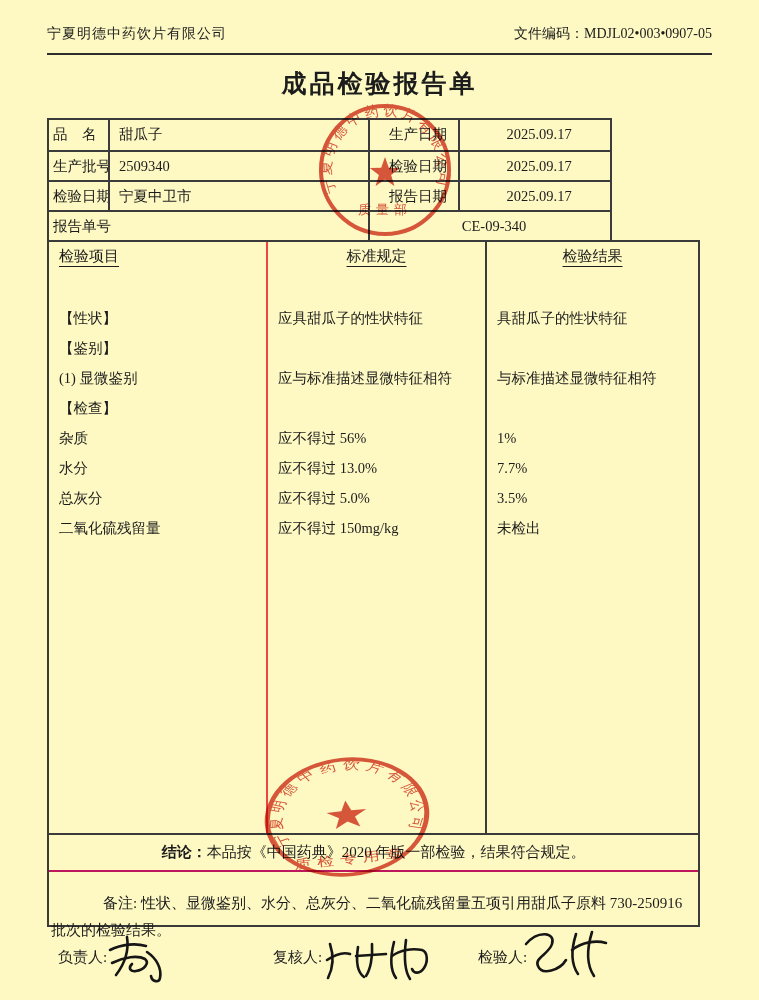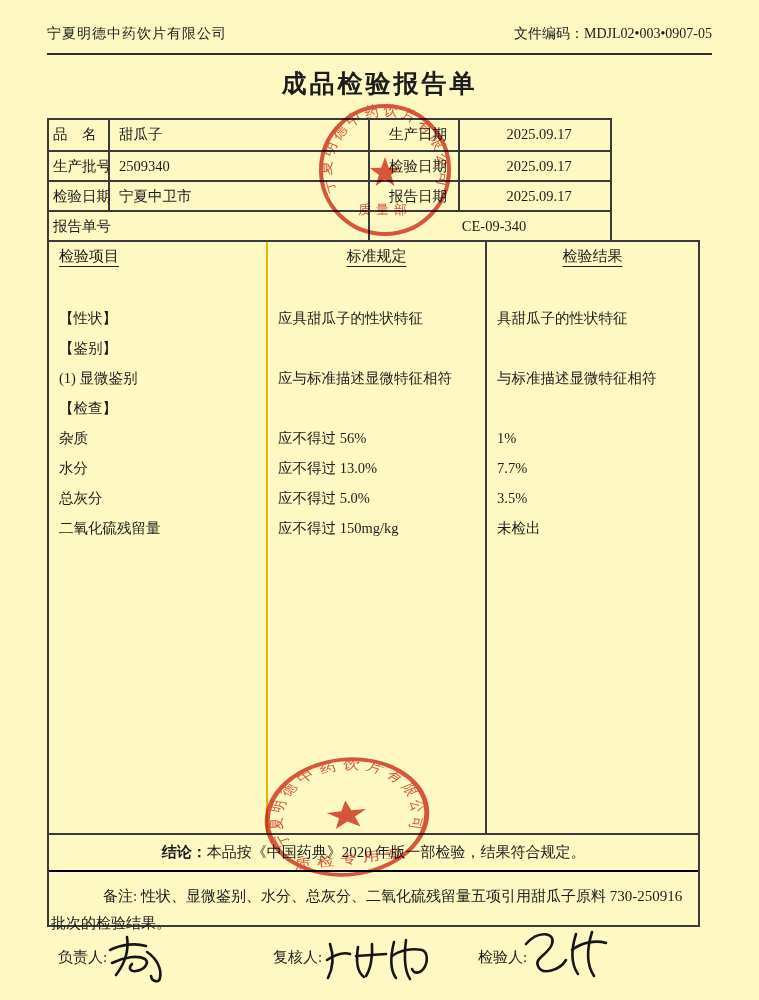--- a/index.html
+++ b/index.html
@@ -30,36 +30,36 @@
   .info .pl3{padding-left:8px;text-align:center;}
   .span2{grid-column:span 2;}
   
   .main{
     left:47px;top:240px;width:653px;border:2px solid #3b3b3b;
     box-sizing:border-box;font-size:14.5px;
   }
   .cols{display:flex;height:591px;}
   .col{box-sizing:border-box;}
   .col1{width:217px;}
-  .col2{width:219px;border-left:2px solid #eab308;}
+  .col2{width:219px;border-left:2px solid #ef4444;}
   .col3{flex:1;border-left:2px solid #3b3b3b;}
   .col-header{height:30px;padding-top:5px;box-sizing:content-box;font-size:15px;}
   .col-header .u{text-decoration:underline;text-underline-offset:5px;text-decoration-thickness:1px;}
   .col1 .col-header{padding-left:10px;}
   .col2 .col-header,.col3 .col-header{text-align:center;}
   .colspacer{height:26px;}
   .line{height:30px;line-height:30px;padding-left:10px;white-space:nowrap;}
   .concl{
     border-top:2px solid #3b3b3b;height:35px;line-height:35px;
     text-align:center;font-size:15px;box-sizing:content-box;
   }
   .concl .lab{font-weight:bold;}
   .remark{
-    border-top:2px solid #000000;height:55px;box-sizing:border-box;
-    padding:11px 6px 0 2px;line-height:27px;font-size:15px;text-indent:52px;
+    border-top:2px solid #be185d;height:55px;box-sizing:border-box;
+    padding:18px 6px 0 2px;line-height:27px;font-size:15px;text-indent:52px;
   }
   
   .sig-label{font-size:15px;top:948px;}
   .sig-svg{pointer-events:none;}
   .sig-svg path{stroke:#161616;stroke-width:2.6;fill:none;stroke-linecap:round;stroke-linejoin:round;}
   
   .stamp{pointer-events:none;mix-blend-mode:multiply;opacity:.85;}
   .stamp text{fill:#d03a2a;font-family:"Liberation Serif","DejaVu Serif",serif;}
   .stamp .ring{fill:none;stroke:#d03a2a;}
   .stamp .star{fill:#d03a2a;}

